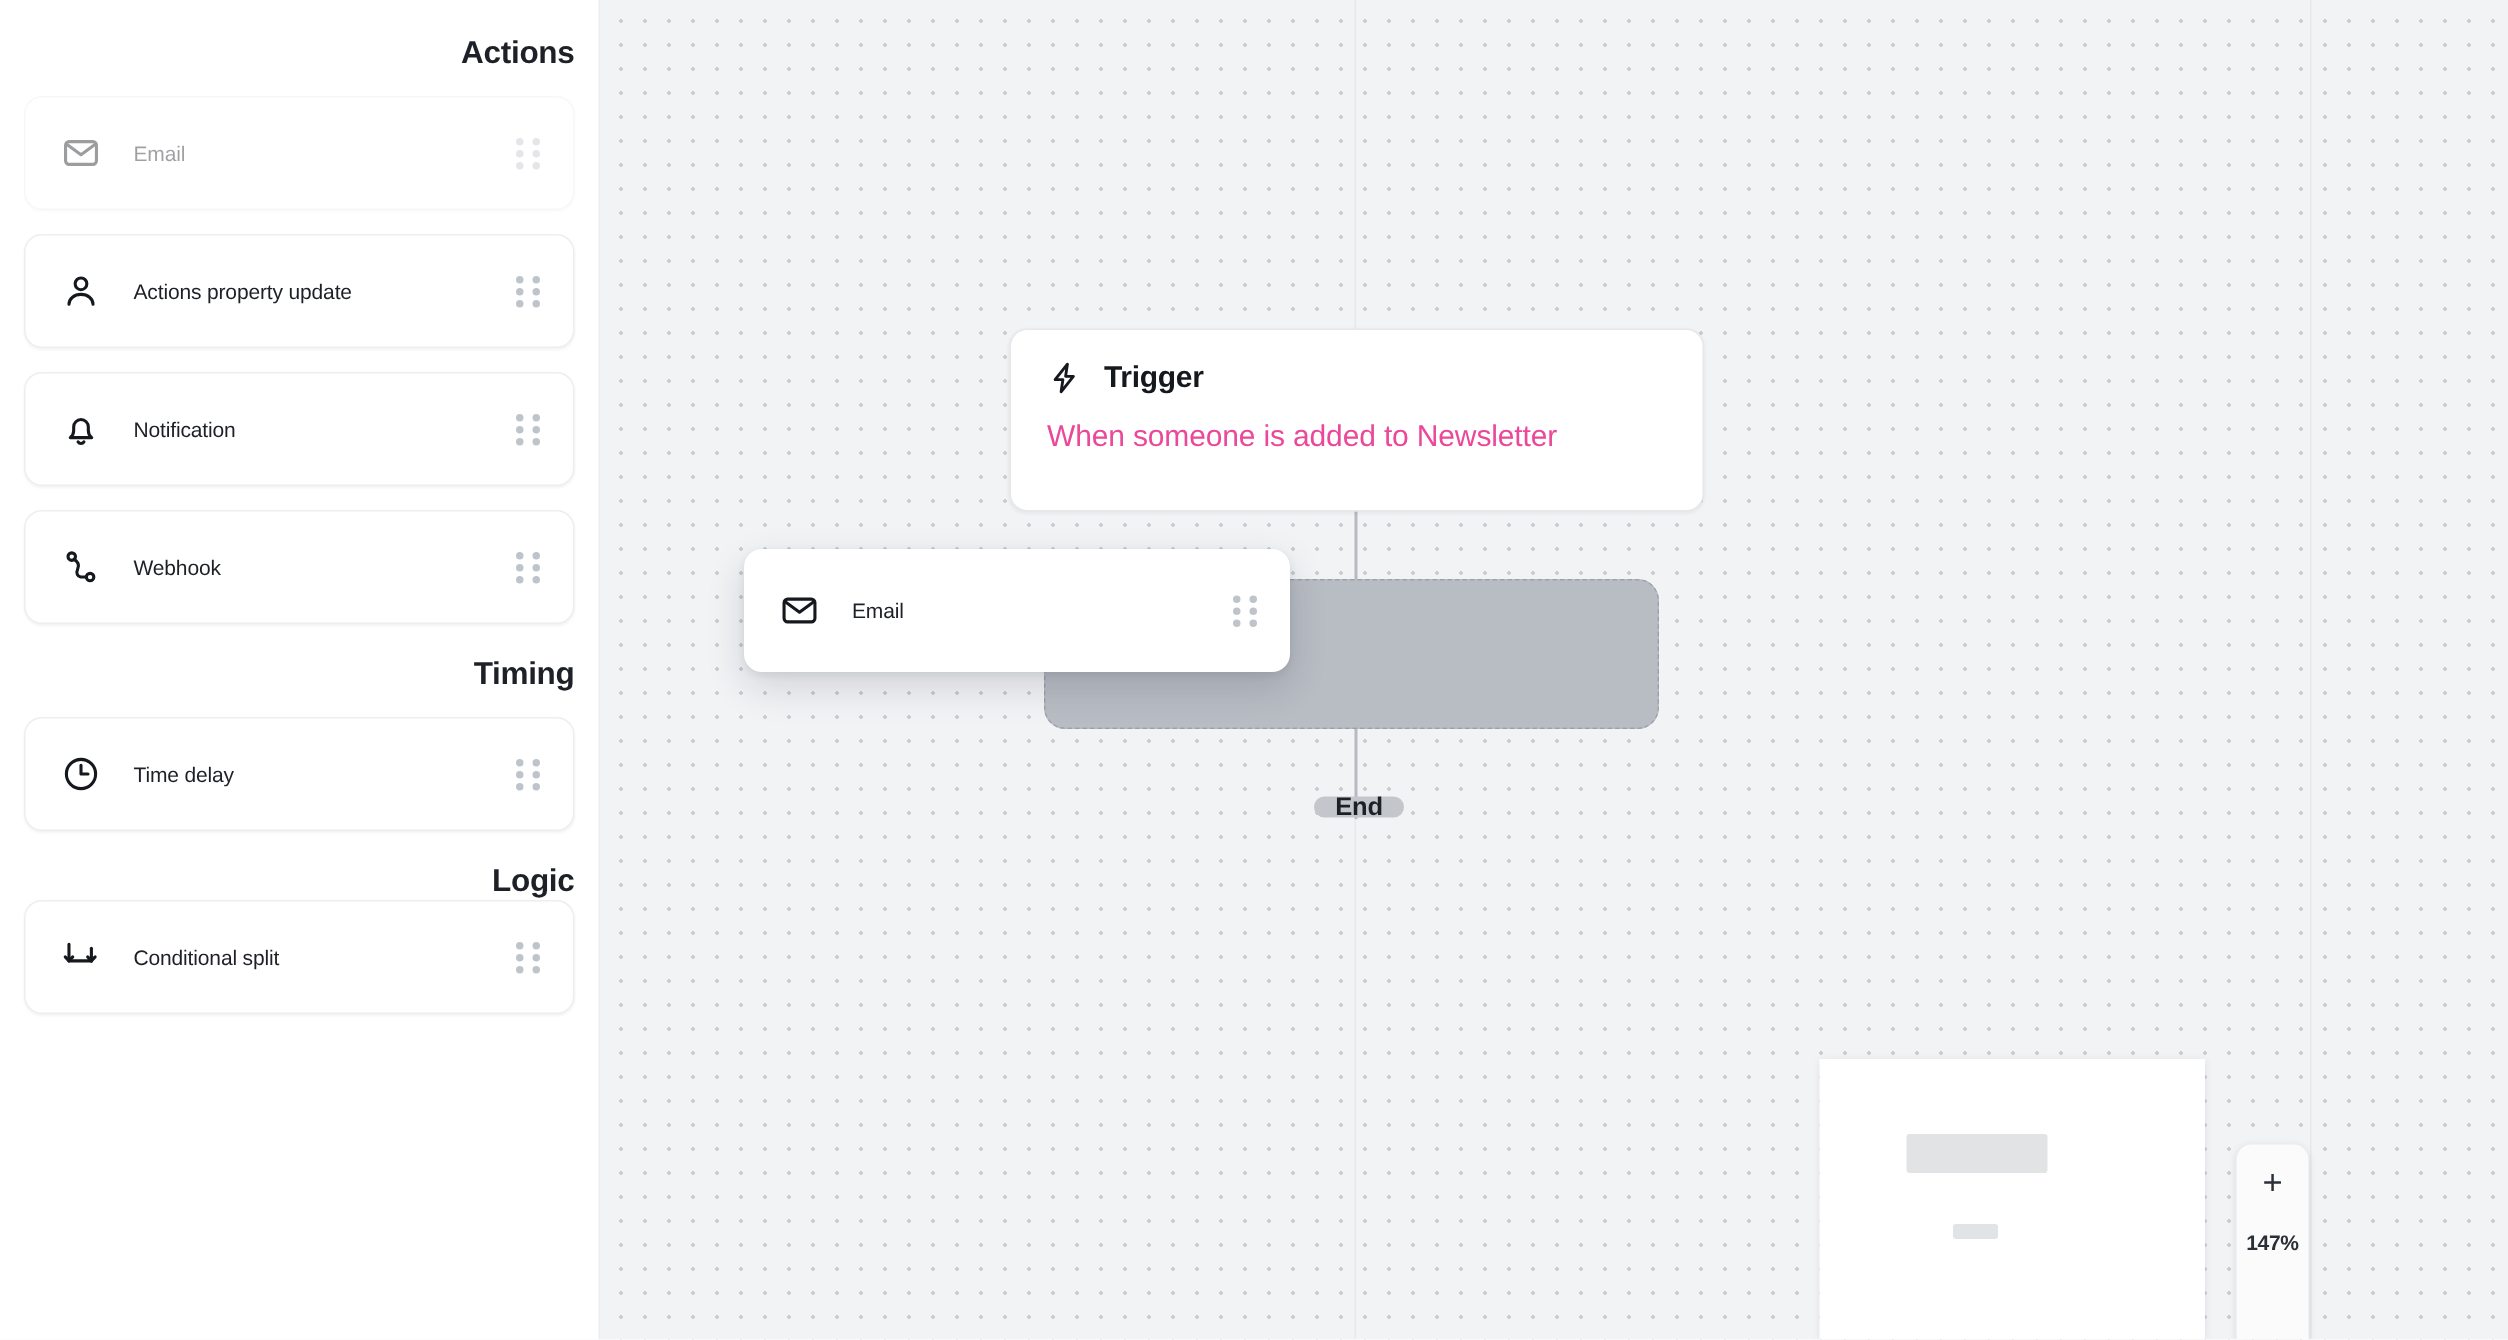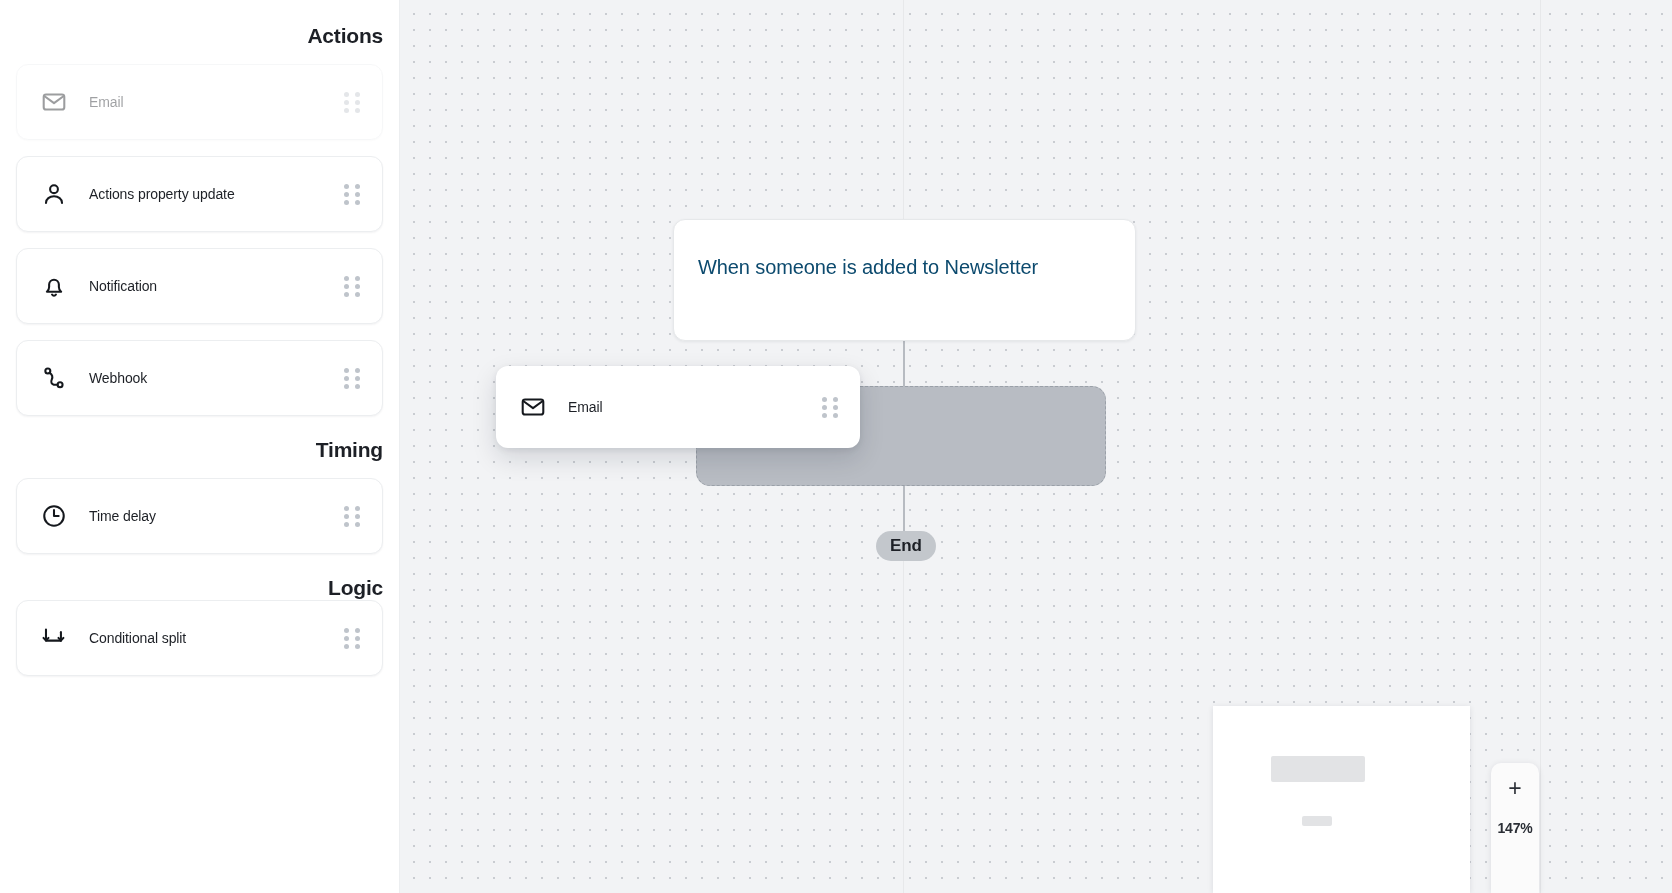--- a/index.html
+++ b/index.html
@@ -136,21 +136,21 @@
   .node-trigger-title {
     font-size: 20px;
     font-weight: 700;
     color: #15181d;
     letter-spacing: -0.2px;
   }
   .bolt-icon { width: 24px; height: 24px; color: #15181d; display:block; }
   .node-trigger-desc {
     margin-top: 16px;
     font-size: 20px;
-    color: #0c4a6e;
+    color: #ec4899;
     letter-spacing: -0.1px;
     white-space: nowrap;
   }
 
   
   .connector {
     position: absolute;
     left: 503px;
     top: 341px;
     width: 1.5px;
@@ -169,21 +169,21 @@
     border: 1.5px dashed #9aa0a8;
     border-radius: 14px;
   }
 
   
   .end-pill {
     position: absolute;
     left: 476px;
     top: 531px;
     min-width: 60px;
-    height: 30px;
+    height: 14px;
     padding: 0 14px;
     background: #c3c7cc;
     border-radius: 15px;
     display: flex;
     align-items: center;
     justify-content: center;
     font-size: 17px;
     font-weight: 600;
     color: #1d2026;
     letter-spacing: -0.1px;
@@ -389,20 +389,28 @@
   <main class="canvas">
 
     <div class="seam" style="left:503px;"></div>
     <div class="seam" style="left:1140px;"></div>
 
     <div class="connector"></div>
 
     <div class="drop-zone"></div>
 
     <div class="node-trigger">
+      <div class="node-trigger-head">
+        <span>
+          <svg class="bolt-icon" viewBox="0 0 24 24" fill="none" stroke="currentColor" stroke-width="1.9" stroke-linecap="round" stroke-linejoin="round">
+            <path d="M13.6 2.8 5.4 13.1h5.2l-1.2 8.1 8.2-10.3h-5.2z"></path>
+          </svg>
+        </span>
+        <span class="node-trigger-title">Trigger</span>
+      </div>
       <div class="node-trigger-desc">When someone is added to Newsletter</div>
     </div>
 
     <div class="end-pill">
       <span>End</span>
     </div>
 
     <div class="drag-ghost">
       <span class="palette-icon">
         <svg width="26" height="26" viewBox="0 0 24 24" fill="none" stroke="currentColor" stroke-width="1.9" stroke-linecap="round" stroke-linejoin="round">

